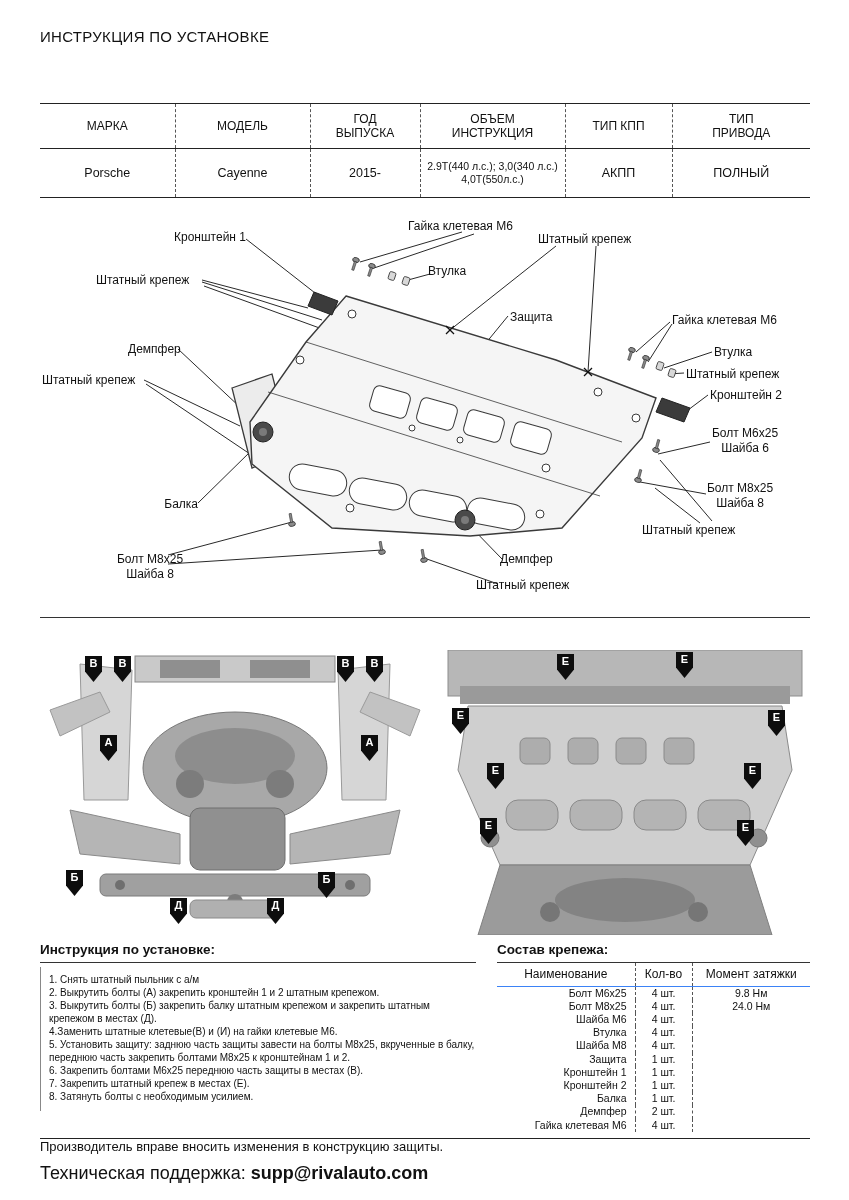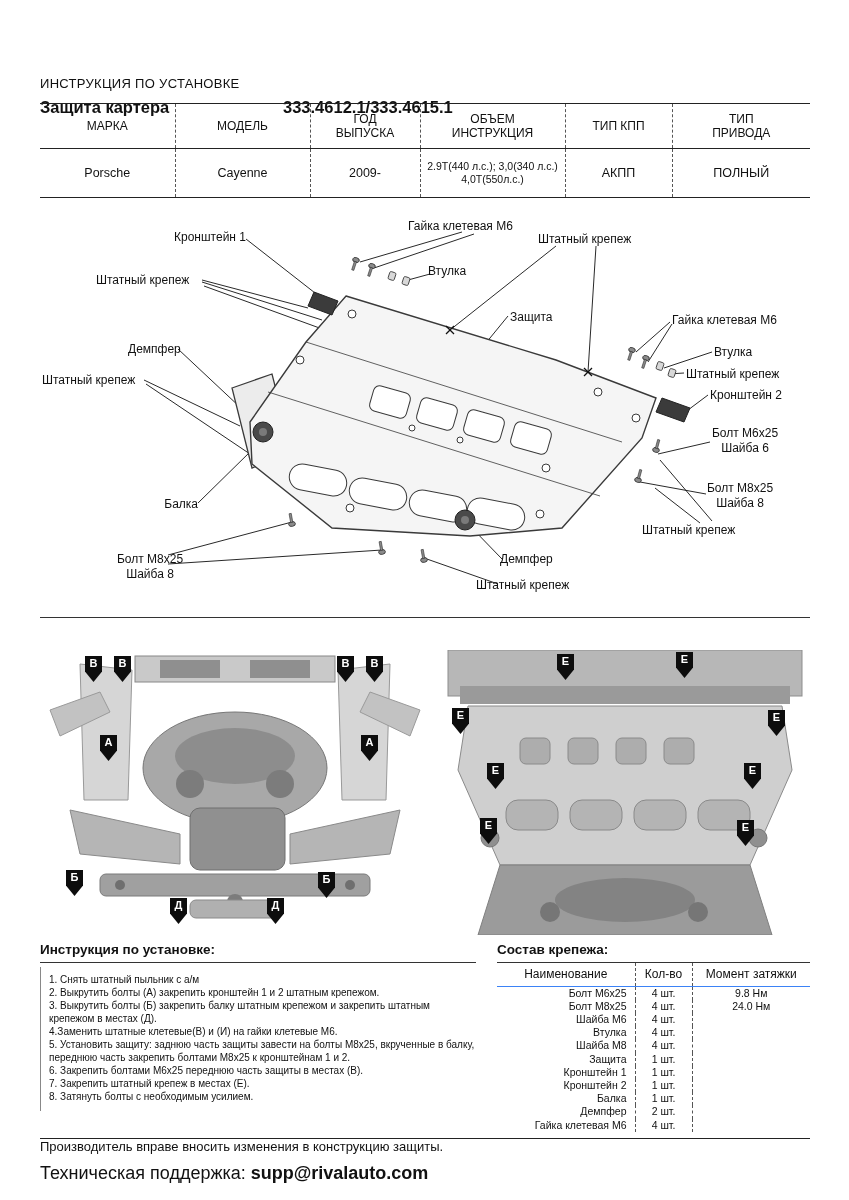--- a/index.html
+++ b/index.html
@@ -2,21 +2,21 @@
 <html><head>
 <meta charset="utf-8">
 <style>
   * { margin:0; padding:0; box-sizing:border-box; }
   html,body { background:#e9e9e9; }
   body { font-family:"Liberation Sans", sans-serif; color:#111; }
   .page { position:relative; width:849px; height:1200px; background:#fff; margin:0 auto; overflow:hidden; }
 
   
   .header { position:absolute; left:40px; top:28px; width:770px; }
-  .doc-title { font-size:13px; letter-spacing:.3px;margin-top:48px; }
+  .doc-title { font-size:15px; letter-spacing:.3px; }
   .doc-sub { display:flex; margin-top:7px; font-weight:bold; font-size:16.5px; }
   .doc-sub .product { width:243px; }
 
   
   .spec-table { position:absolute; left:40px; top:103px; width:770px; border-collapse:collapse; table-layout:fixed; text-align:center; }
   .spec-table th { border-top:1.2px solid #222; border-bottom:1.2px solid #222; font-size:12px; font-weight:normal; height:45px; vertical-align:middle; white-space:pre-line; }
   .spec-table td { border-bottom:1.2px solid #222; font-size:12.5px; height:49px; vertical-align:middle; white-space:pre-line; }
   .spec-table th + th, .spec-table td + td { border-left:1px dashed #555; }
   .spec-table td.small { font-size:10.5px; line-height:13px; }
 
@@ -60,24 +60,20 @@
   .footer .support { font-size:18px; }
   .footer .support b { font-weight:bold; }
 </style>
 </head>
 <body>
 
 <div class="page">
 
   <div class="header">
     <div class="doc-title">ИНСТРУКЦИЯ ПО УСТАНОВКЕ</div>
-    <div class="doc-sub">
-      <span class="product">Защита картера</span>
-      <span class="parts">333.4612.1/333.4615.1</span>
-    </div>
   </div>
 
   <table class="spec-table">
     <colgroup>
       <col style="width:135px">
         <col style="width:135px">
         <col style="width:110px">
       <col style="width:145px">
         <col style="width:107px">
         <col style="width:138px">
@@ -92,21 +88,21 @@
 ИНСТРУКЦИЯ</th>
         <th>ТИП КПП</th>
         <th>ТИП
 ПРИВОДА</th>
       </tr>
     </thead>
     <tbody>
       <tr>
         <td>Porsche</td>
         <td>Cayenne</td>
-        <td>2009-</td>
+        <td>2015-</td>
         <td class="small">2.9Т(440 л.с.); 3,0(340 л.с.)
 4,0Т(550л.с.)</td>
         <td>АКПП</td>
         <td>ПОЛНЫЙ</td>
       </tr>
     </tbody>
   </table>
 
   <div class="diagram">
     <svg class="diagram-svg" width="849" height="400" viewBox="0 0 849 400">

